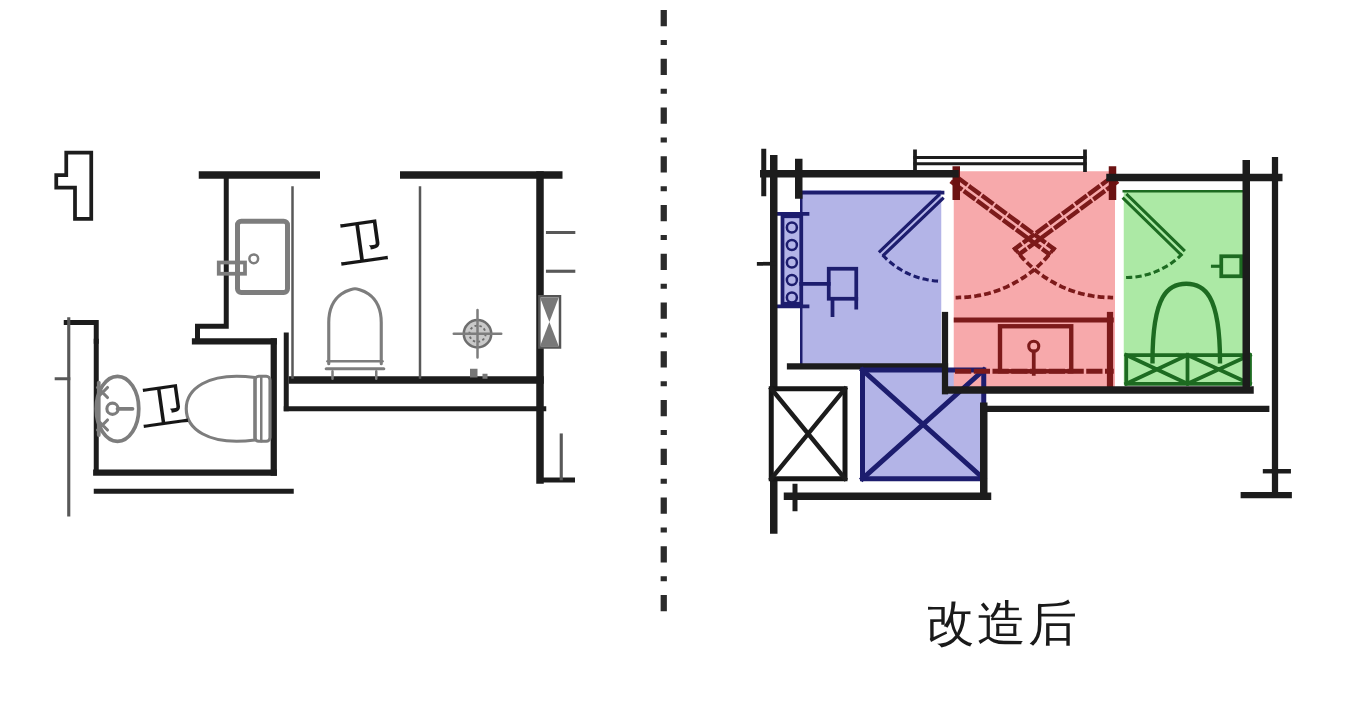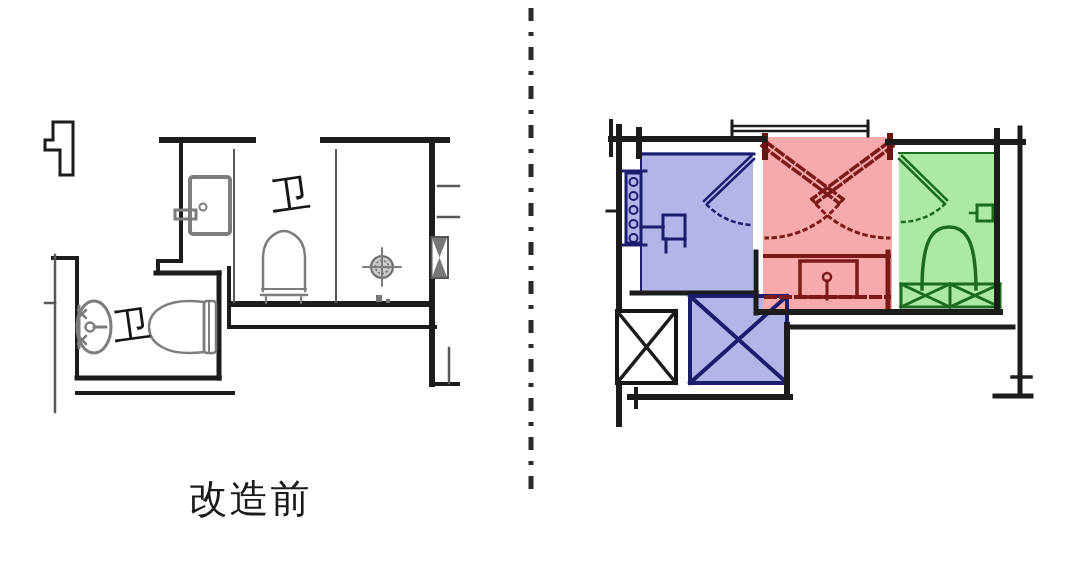--- a/index.html
+++ b/index.html
@@ -191,14 +191,14 @@
       <path class="bk" stroke-width="5" d="M787,327 H1013"></path>
       <path class="bk" stroke-width="6" d="M757,312 H1000"></path>
       <path class="bk" stroke-width="5" d="M756,252 V313"></path>
       <path class="bk" stroke-width="6" d="M997,131 V310"></path>
       <path class="bk" stroke-width="5" d="M1020,128 V395"></path>
       <path class="bk" stroke-width="3.5" d="M1012,377 H1031"></path>
       <path class="bk" stroke-width="5" d="M995,396 H1031"></path>
     </g>
   </svg>
 
-  <div class="plan-label lbl-before">改造前</div>
+  <div class="plan-label lbl-after">改造后</div>
 </div>
 
 </body></html>

